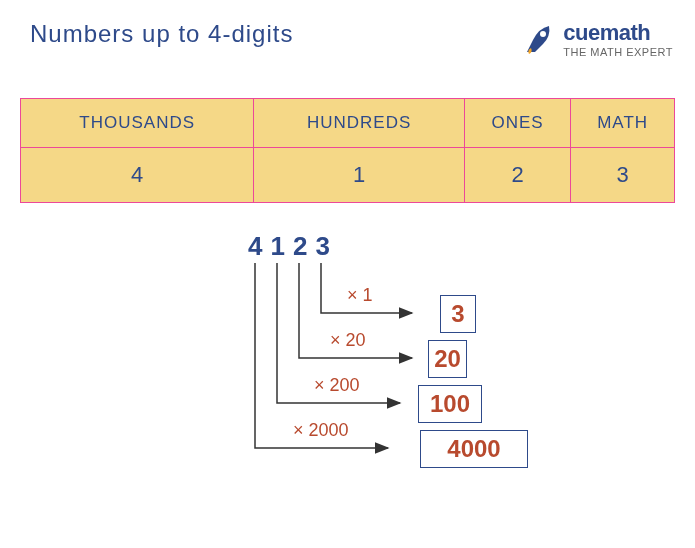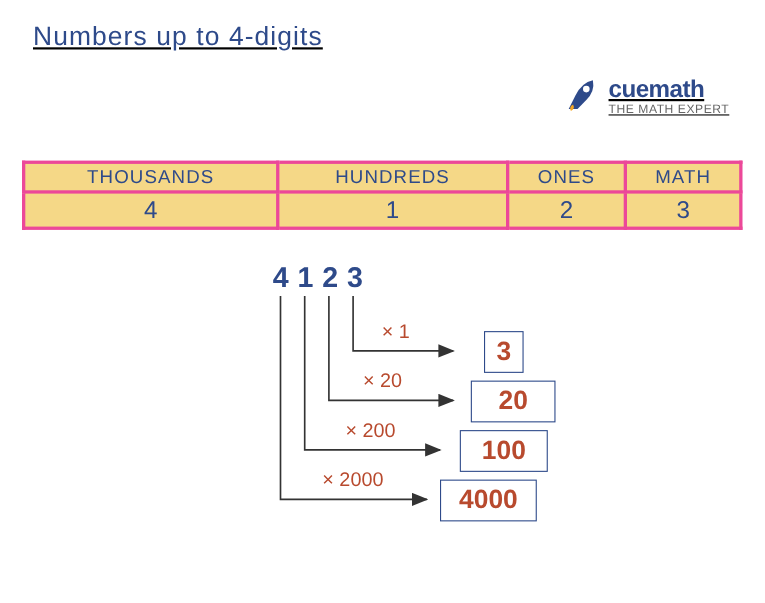--- a/index.html
+++ b/index.html
@@ -1,25 +1,25 @@
 <!DOCTYPE html>
 <html><head>
 <meta charset="utf-8">
 <style>
 * { box-sizing: border-box; margin: 0; padding: 0; }
 body { font-family: Arial, Helvetica, sans-serif; width: 695px; height: 548px; background: #fff; position: relative; }
-.header { display: flex; justify-content: space-between; align-items: flex-start; padding: 20px 32px 10px 30px; text-decoration: underline; }
+.header { display: flex; justify-content: space-between; align-items: flex-start; padding: 20px 22px 10px 30px; }
 .title { color: #2e4a8a; font-size: 24px; letter-spacing: 1px; font-weight: normal; }
-.logo { display: flex; align-items: center; gap: 6px; margin-top: 48px; }
+.logo { display: flex; align-items: flex-end; gap: 6px; }
 .logo-icon { width: 36px; height: 36px; }
 .logo-text { display: flex; flex-direction: column; }
 .logo-name { color: #2e4a8a; font-weight: bold; font-size: 22px; letter-spacing: -0.5px; }
 .logo-tag { color: #666; font-size: 11px; letter-spacing: 0.5px; }
 .pv-table { width: calc(100% - 40px); margin: 30px 20px 0 20px; border-collapse: collapse; }
-.pv-table th, .pv-table td { border: 3px solid #ec4899; text-align: center; padding: 2px 0; background: #f5d887; }
+.pv-table th, .pv-table td { border: 1px solid #ec4899; text-align: center; padding: 14px 0; background: #f5d887; }
 .pv-table th { color: #2e4a8a; font-weight: normal; font-size: 17px; letter-spacing: 1px; }
 .pv-table td { color: #2e4a8a; font-size: 22px; }
 .diagram { position: relative; width: 695px; height: 290px; margin-top: 20px; }
 .number-row { position: absolute; top: 8px; left: 248px; display: flex; gap: 8px; }
 .number-row span { color: #2e4a8a; font-size: 26px; font-weight: bold; }
 .result-box { position: absolute; border: 1.5px solid #2e4a8a; color: #b84a2e; font-size: 24px; font-weight: bold; text-align: center; padding: 4px 0; }
 .mult-label { position: absolute; color: #b84a2e; font-size: 18px; }
 svg.lines { position: absolute; top: 0; left: 0; }
 </style>
 </head>
@@ -76,16 +76,16 @@
     <path d="M277 40 L277 180 L400 180" stroke="#333" stroke-width="1.5" fill="none" marker-end="url(#arrow)"></path>
     <path d="M255 40 L255 225 L388 225" stroke="#333" stroke-width="1.5" fill="none" marker-end="url(#arrow)"></path>
   </svg>
 
   <div class="mult-label" style="top:62px;left:347px">× 1</div>
   <div class="mult-label" style="top:107px;left:330px">× 20</div>
   <div class="mult-label" style="top:152px;left:314px">× 200</div>
   <div class="mult-label" style="top:197px;left:293px">× 2000</div>
 
   <div class="result-box" style="top:72px;left:440px;width:36px">3</div>
-  <div class="result-box" style="top:117px;left:428px;width:77px">20</div>
-  <div class="result-box" style="top:162px;left:418px;width:80px">100</div>
-  <div class="result-box" style="top:207px;left:400px;width:88px">4000</div>
+  <div class="result-box" style="top:117px;left:428px;width:39px">20</div>
+  <div class="result-box" style="top:162px;left:418px;width:64px">100</div>
+  <div class="result-box" style="top:207px;left:420px;width:108px">4000</div>
 </div>
 
 </body></html>

